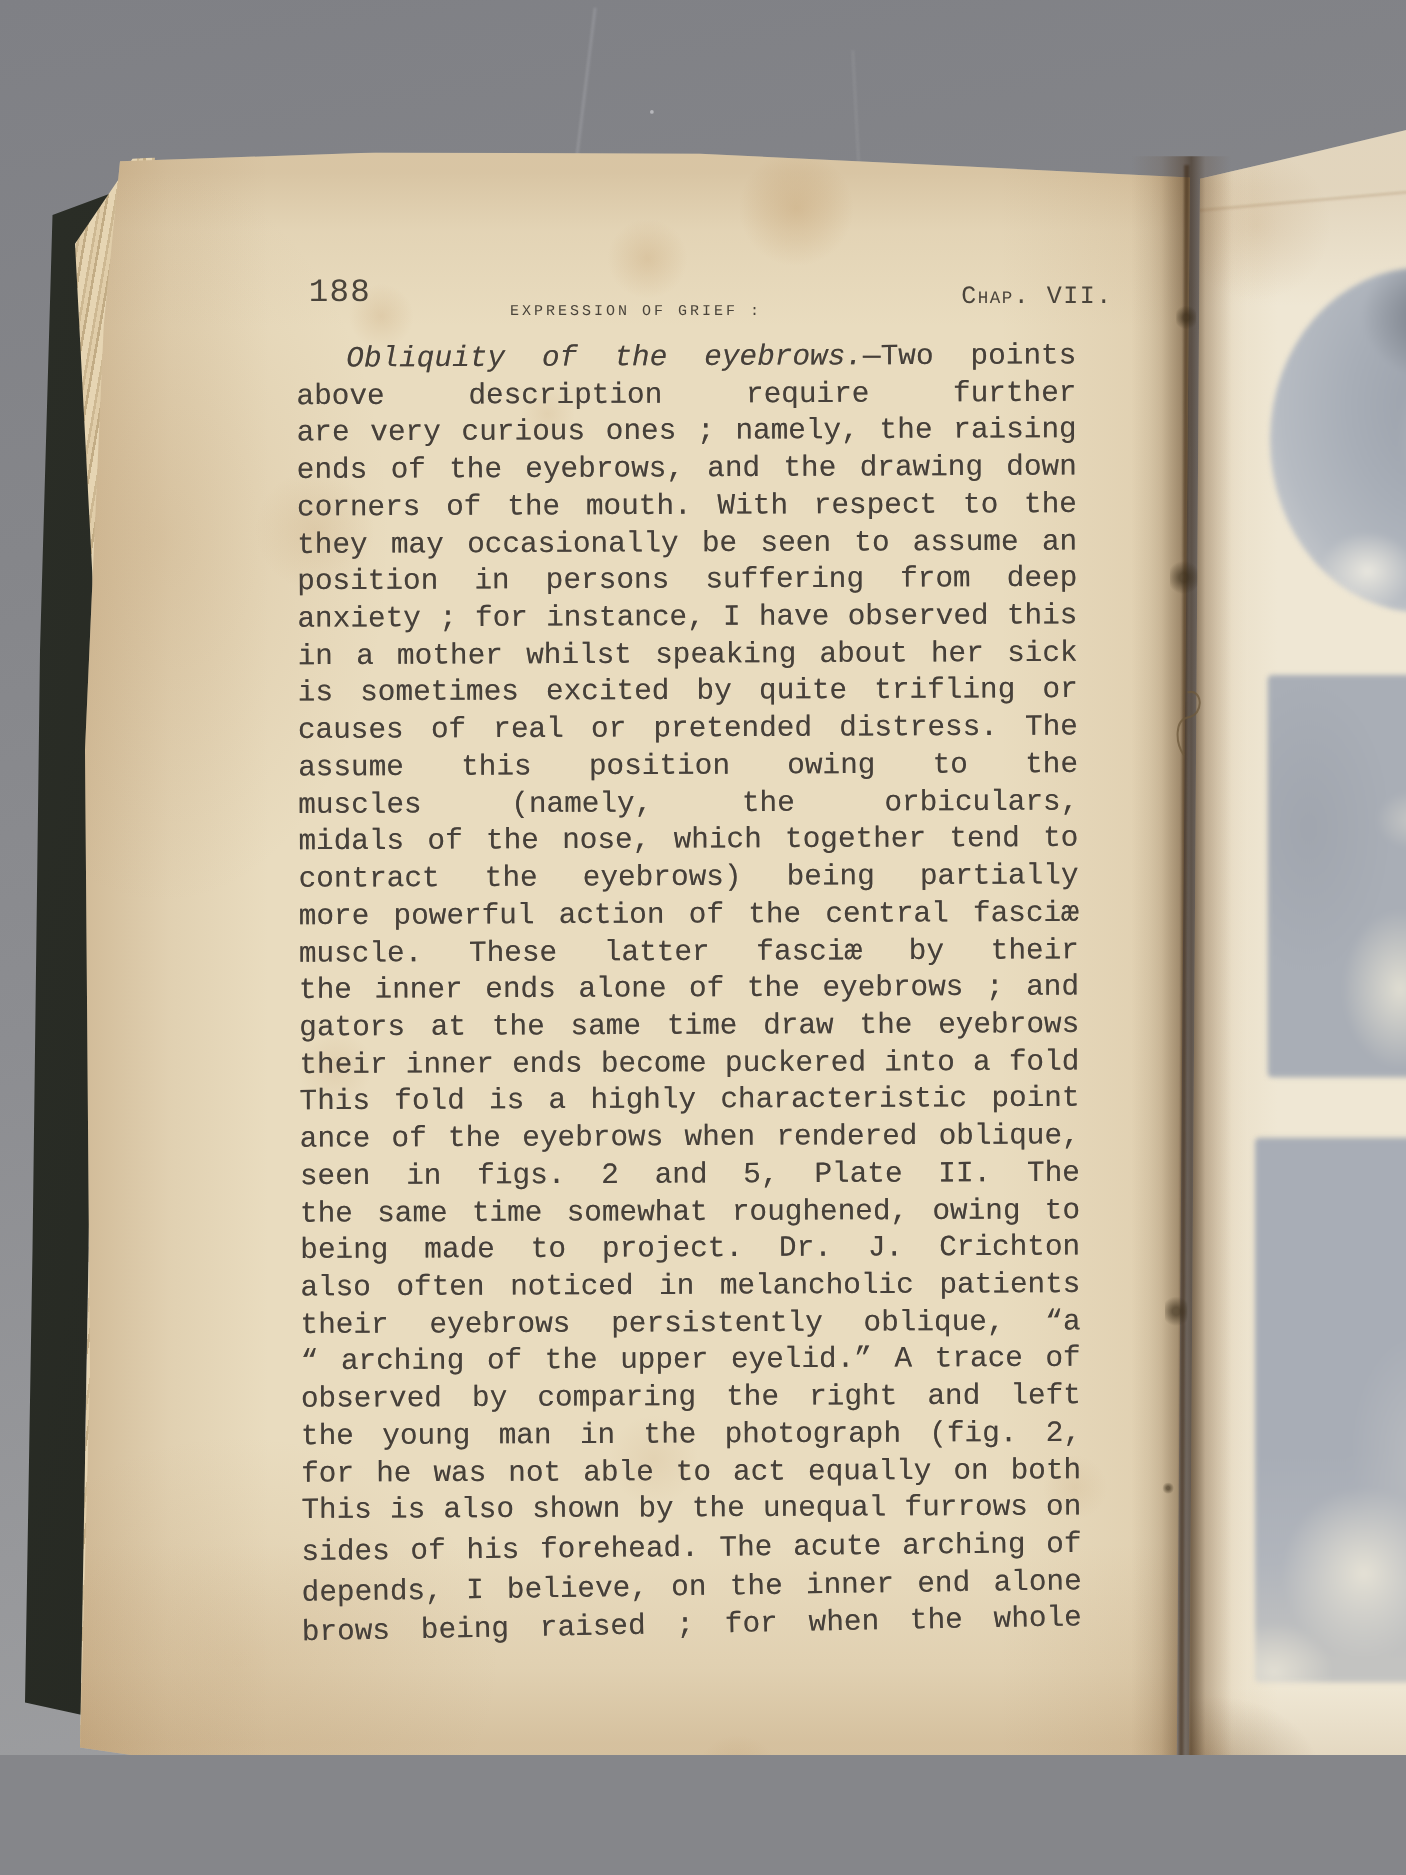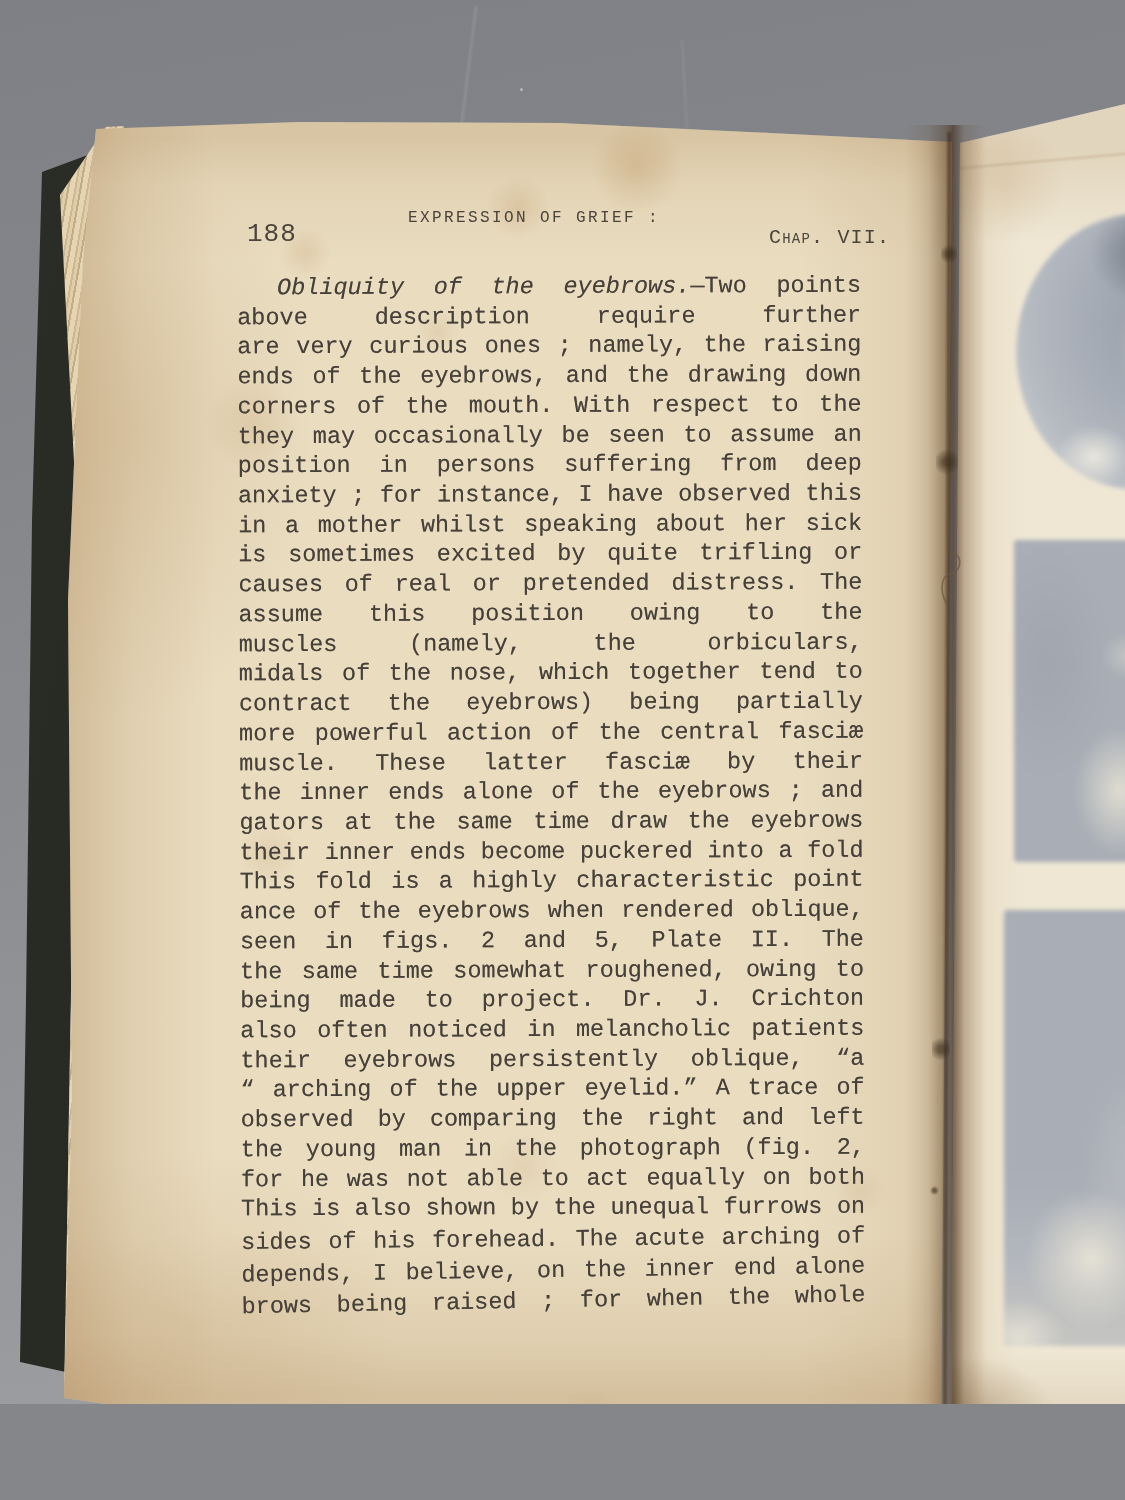--- a/index.html
+++ b/index.html
@@ -42,21 +42,21 @@
       radial-gradient(ellipse 300px 260px at 190px 1330px, rgba(165,120,68,.15), transparent 70%),
       linear-gradient(90deg, rgba(150,105,55,.30) 60px, rgba(150,105,55,.10) 135px, rgba(150,105,55,0) 215px),
       linear-gradient(90deg, transparent 800px, rgba(150,105,55,.10) 920px, rgba(130,90,45,.26) 952px),
       linear-gradient(180deg, rgba(150,105,55,.20) 0 138px, rgba(150,105,55,.07) 185px, transparent 262px),
       linear-gradient(0deg, rgba(150,105,55,.24) 0 105px, rgba(150,105,55,.10) 165px, transparent 265px),
       linear-gradient(#e9dcbf,#e9dcbf);}
 
   
   .pagehead span{position:absolute;color:#4a443b;}
   .page-num{left:247px;top:219px;font-size:26px;letter-spacing:1px;}
-  .running-title{left:408px;top:209px;font-size:16px;letter-spacing:2.4px;}
+  .running-title{left:408px;top:242px;font-size:12px;letter-spacing:2.4px;}
   .chapter{left:744px;top:226px;font-size:20px;font-variant:small-caps;letter-spacing:1.2px;margin-left:25px;}
 
   .body-block{position:absolute;left:237px;top:272px;width:624px;color:#46403a;
     font-size:23.5px;transform:rotate(-.25deg);transform-origin:50% 0;
     text-shadow:0 0 .5px rgba(70,62,52,.55);}
   .bl{height:29.72px;line-height:29.72px;text-align:justify;text-align-last:justify;overflow:hidden;}
   .bl.first{padding-left:40px;box-sizing:border-box;}
   .bl .it{font-style:italic;}
   .body-block .bl:nth-child(33){transform:rotate(-.35deg);transform-origin:96% 50%;}
   .body-block .bl:nth-child(34){transform:rotate(-.6deg);transform-origin:96% 50%;}

